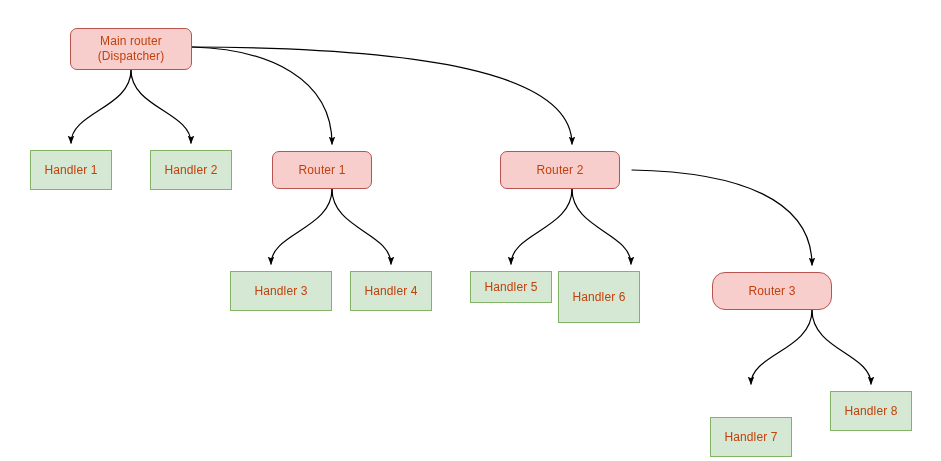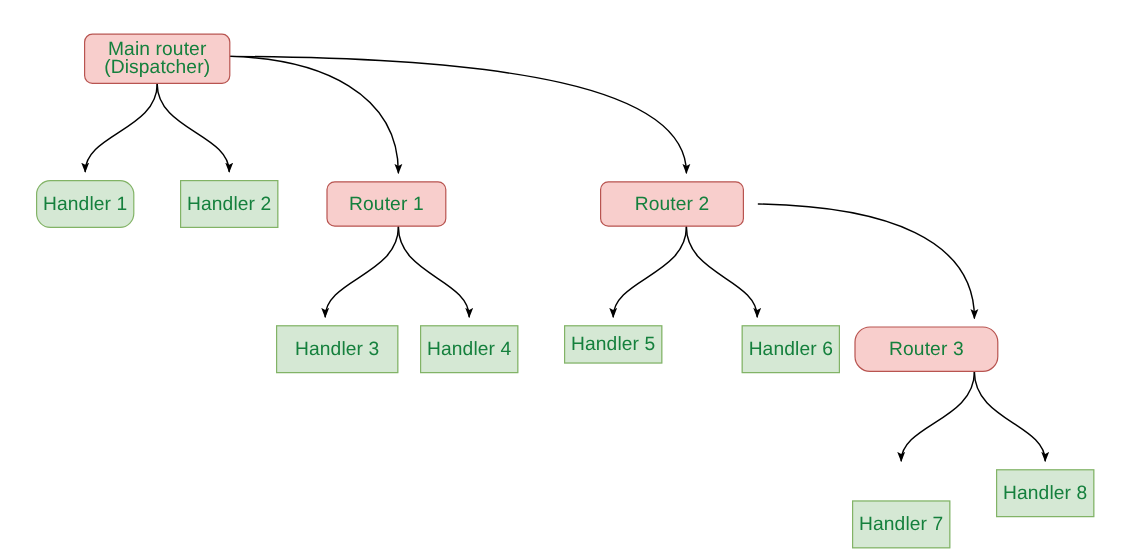--- a/index.html
+++ b/index.html
@@ -24,23 +24,23 @@
     width: 941px;
     height: 461px;
   }
   .node {
     position: absolute;
     box-sizing: border-box;
     display: flex;
     align-items: center;
     justify-content: center;
     text-align: center;
-    font-size: 16px;
+    font-size: 12px;
     line-height: 15px;
-    color: #15803d;
+    color: #c2410c;
     z-index: 2;
     white-space: pre-line;
     letter-spacing: 0.1px;
   }
   .node.router {
     background: #f8cecc;
     border: 1px solid #b85450;
     border-radius: 7px;
   }
   .node.handler {
@@ -71,26 +71,26 @@
         <path d="M 572 189 C 572 229 631 233 631 264" fill="none" stroke="#000000" stroke-width="1.2" stroke-linecap="round" marker-end="url(#arrowhead)"></path>
         <path d="M 632 170 C 740 172 812 200 812 265" fill="none" stroke="#000000" stroke-width="1.2" stroke-linecap="round" marker-end="url(#arrowhead)"></path>
         <path d="M 812 310 C 812 350 751 354 751 384" fill="none" stroke="#000000" stroke-width="1.2" stroke-linecap="round" marker-end="url(#arrowhead)"></path>
         <path d="M 812 310 C 812 350 871 354 871 384" fill="none" stroke="#000000" stroke-width="1.2" stroke-linecap="round" marker-end="url(#arrowhead)"></path>
       </g>
   </svg>
 
   <div id="nodes-group">
       <div class="node router" style="left: 70px; top: 28px; width: 122px; height: 42px;">Main router
 (Dispatcher)</div>
-      <div class="node handler" style="left: 30px; top: 150px; width: 82px; height: 40px; border-radius: 12px;">Handler 1</div>
+      <div class="node handler" style="left: 30px; top: 150px; width: 82px; height: 40px;">Handler 1</div>
       <div class="node handler" style="left: 150px; top: 150px; width: 82px; height: 40px;">Handler 2</div>
       <div class="node router" style="left: 272px; top: 151px; width: 100px; height: 38px;">Router 1</div>
       <div class="node router" style="left: 500px; top: 151px; width: 120px; height: 38px;">Router 2</div>
       <div class="node handler" style="left: 230px; top: 271px; width: 102px; height: 40px;">Handler 3</div>
       <div class="node handler" style="left: 350px; top: 271px; width: 82px; height: 40px;">Handler 4</div>
       <div class="node handler" style="left: 470px; top: 271px; width: 82px; height: 32px;">Handler 5</div>
-      <div class="node handler" style="left: 618px; top: 271px; width: 82px; height: 40px;">Handler 6</div>
+      <div class="node handler" style="left: 558px; top: 271px; width: 82px; height: 52px;">Handler 6</div>
       <div class="node router" style="left: 712px; top: 272px; width: 120px; height: 38px; border-radius: 13px;">Router 3</div>
       <div class="node handler" style="left: 710px; top: 391px; width: 82px; height: 40px; margin-top: 26px;">Handler 7</div>
       <div class="node handler" style="left: 830px; top: 391px; width: 82px; height: 40px;">Handler 8</div>
     </div>
 
 </div>
 
 </body></html>

